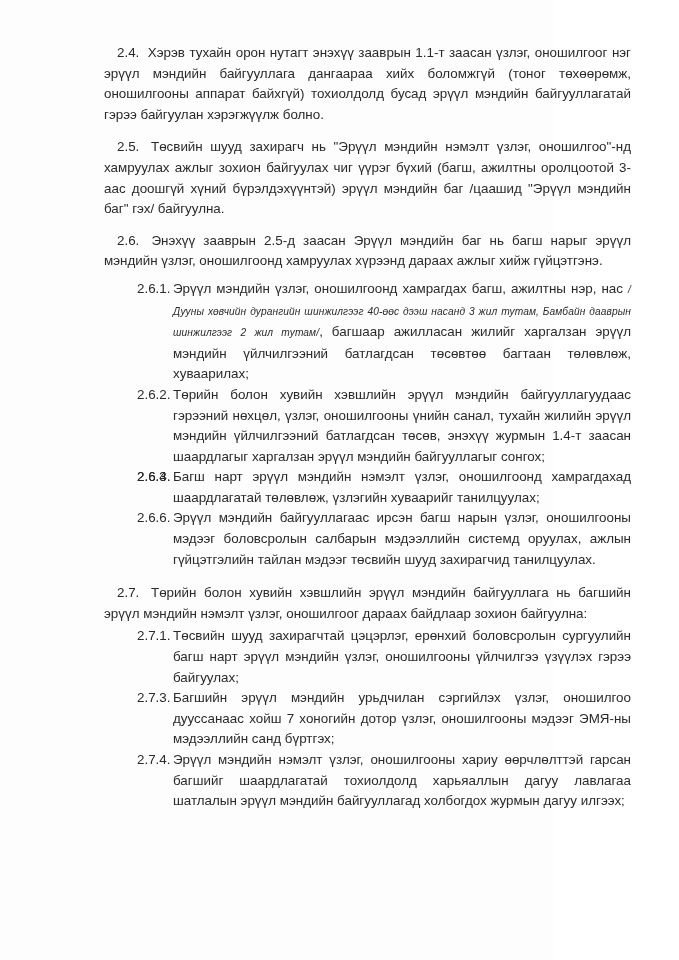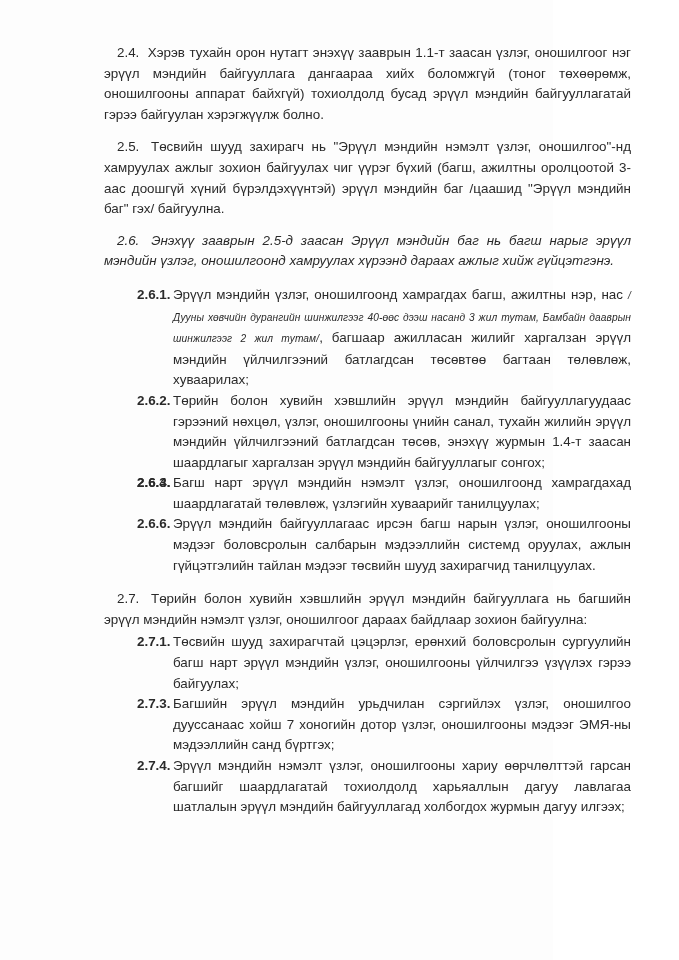--- a/index.html
+++ b/index.html
@@ -9,25 +9,25 @@
   }
   .page { position: relative; width: 553px; height: 960px; background: #fdfdfd; }
   .content {
     position: absolute; left: 104px; top: 43px; width: 527px;
     font-size: 13.4px; line-height: 20.6px; text-align: justify;
   }
   .para { margin: 0 0 11px 0; text-indent: 13px; }
   .para .num { margin-right: 4px; }
   .sub-list { margin: 0 0 13px 0; padding: 0; list-style: none; }
   .sub-item { position: relative; padding-left: 69px; margin: 0; }
-  .sub-item .sub-num { position: absolute; left: 33px; top: 0; font-weight: bold; }
+  .sub-item .sub-num { position: absolute; left: 33px; top: 0; }
   .note { font-style: italic; font-size: 10.2px; letter-spacing: 0.1px; }
   .para.p24 { margin-bottom: 12px; }
   .para.p25 { }
-  .para.p26 { margin-bottom: 13px; font-style: italic; }
+  .para.p26 { margin-bottom: 7px; }
   .para.p27 { margin-bottom: 2px; }
 </style>
 </head>
 <body>
 
 <div class="page">
   <div class="content">
 
     <p class="para p24"><span class="num">2.4.</span> <span>Хэрэв тухайн орон нутагт энэхүү зааврын 1.1-т заасан үзлэг, оношилгоог нэг эрүүл мэндийн байгууллага дангаараа хийх боломжгүй (тоног төхөөрөмж, оношилгооны аппарат байхгүй) тохиолдолд бусад эрүүл мэндийн байгууллагатай гэрээ байгуулан хэрэгжүүлж болно.</span></p>
 

